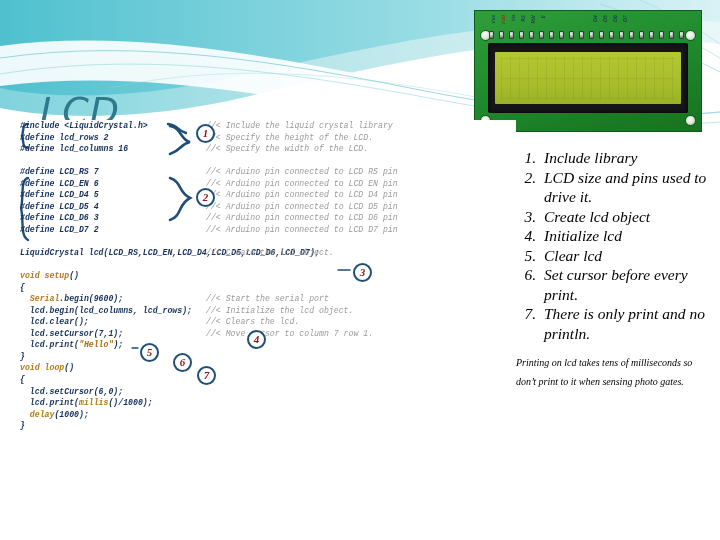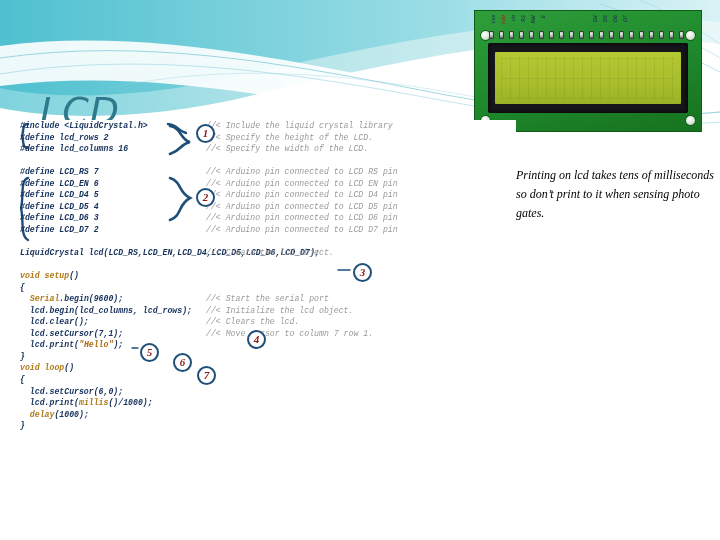--- a/index.html
+++ b/index.html
@@ -185,22 +185,22 @@
     padding: 0 0 0 24px;
     list-style-position: outside;
     font-size: 15.5px;
     line-height: 19.5px;
   }
   ol.note-list li {
     margin: 0 0 0 0;
     padding-left: 4px;
   }
   p.note-para {
-    margin: 18px 0 0 0;
-    font-size: 12px;
+    margin: 10px 0 0 0;
+    font-size: 10px;
     line-height: 19px;
   }
 </style>
 </head>
 <body>
 
 <div id="slide">
 
   <svg id="bg-swoosh" viewBox="0 0 720 540" preserveAspectRatio="none">
     <defs>
@@ -305,16 +305,25 @@
         <div class="callout" style="left: 176px; top: 68px;">2</div>
         <div class="callout" style="left: 333px; top: 143px;">3</div>
         <div class="callout" style="left: 227px; top: 210px;">4</div>
         <div class="callout" style="left: 120px; top: 223px;">5</div>
         <div class="callout" style="left: 153px; top: 233px;">6</div>
         <div class="callout" style="left: 177px; top: 246px;">7</div>
       </div>
   </div>
 
   <div id="notes">
+    <ol class="note-list" id="note-list">
+        <li>Include library</li>
+        <li>LCD size and pins used to drive it.</li>
+        <li>Create lcd object</li>
+        <li>Initialize lcd</li>
+        <li>Clear lcd</li>
+        <li>Set cursor before every print.</li>
+        <li>There is only print and no println.</li>
+      </ol>
     <p class="note-para">Printing on lcd takes tens of milliseconds so don’t print to it when sensing photo gates.</p>
   </div>
 
 </div>
 
 </body></html>

